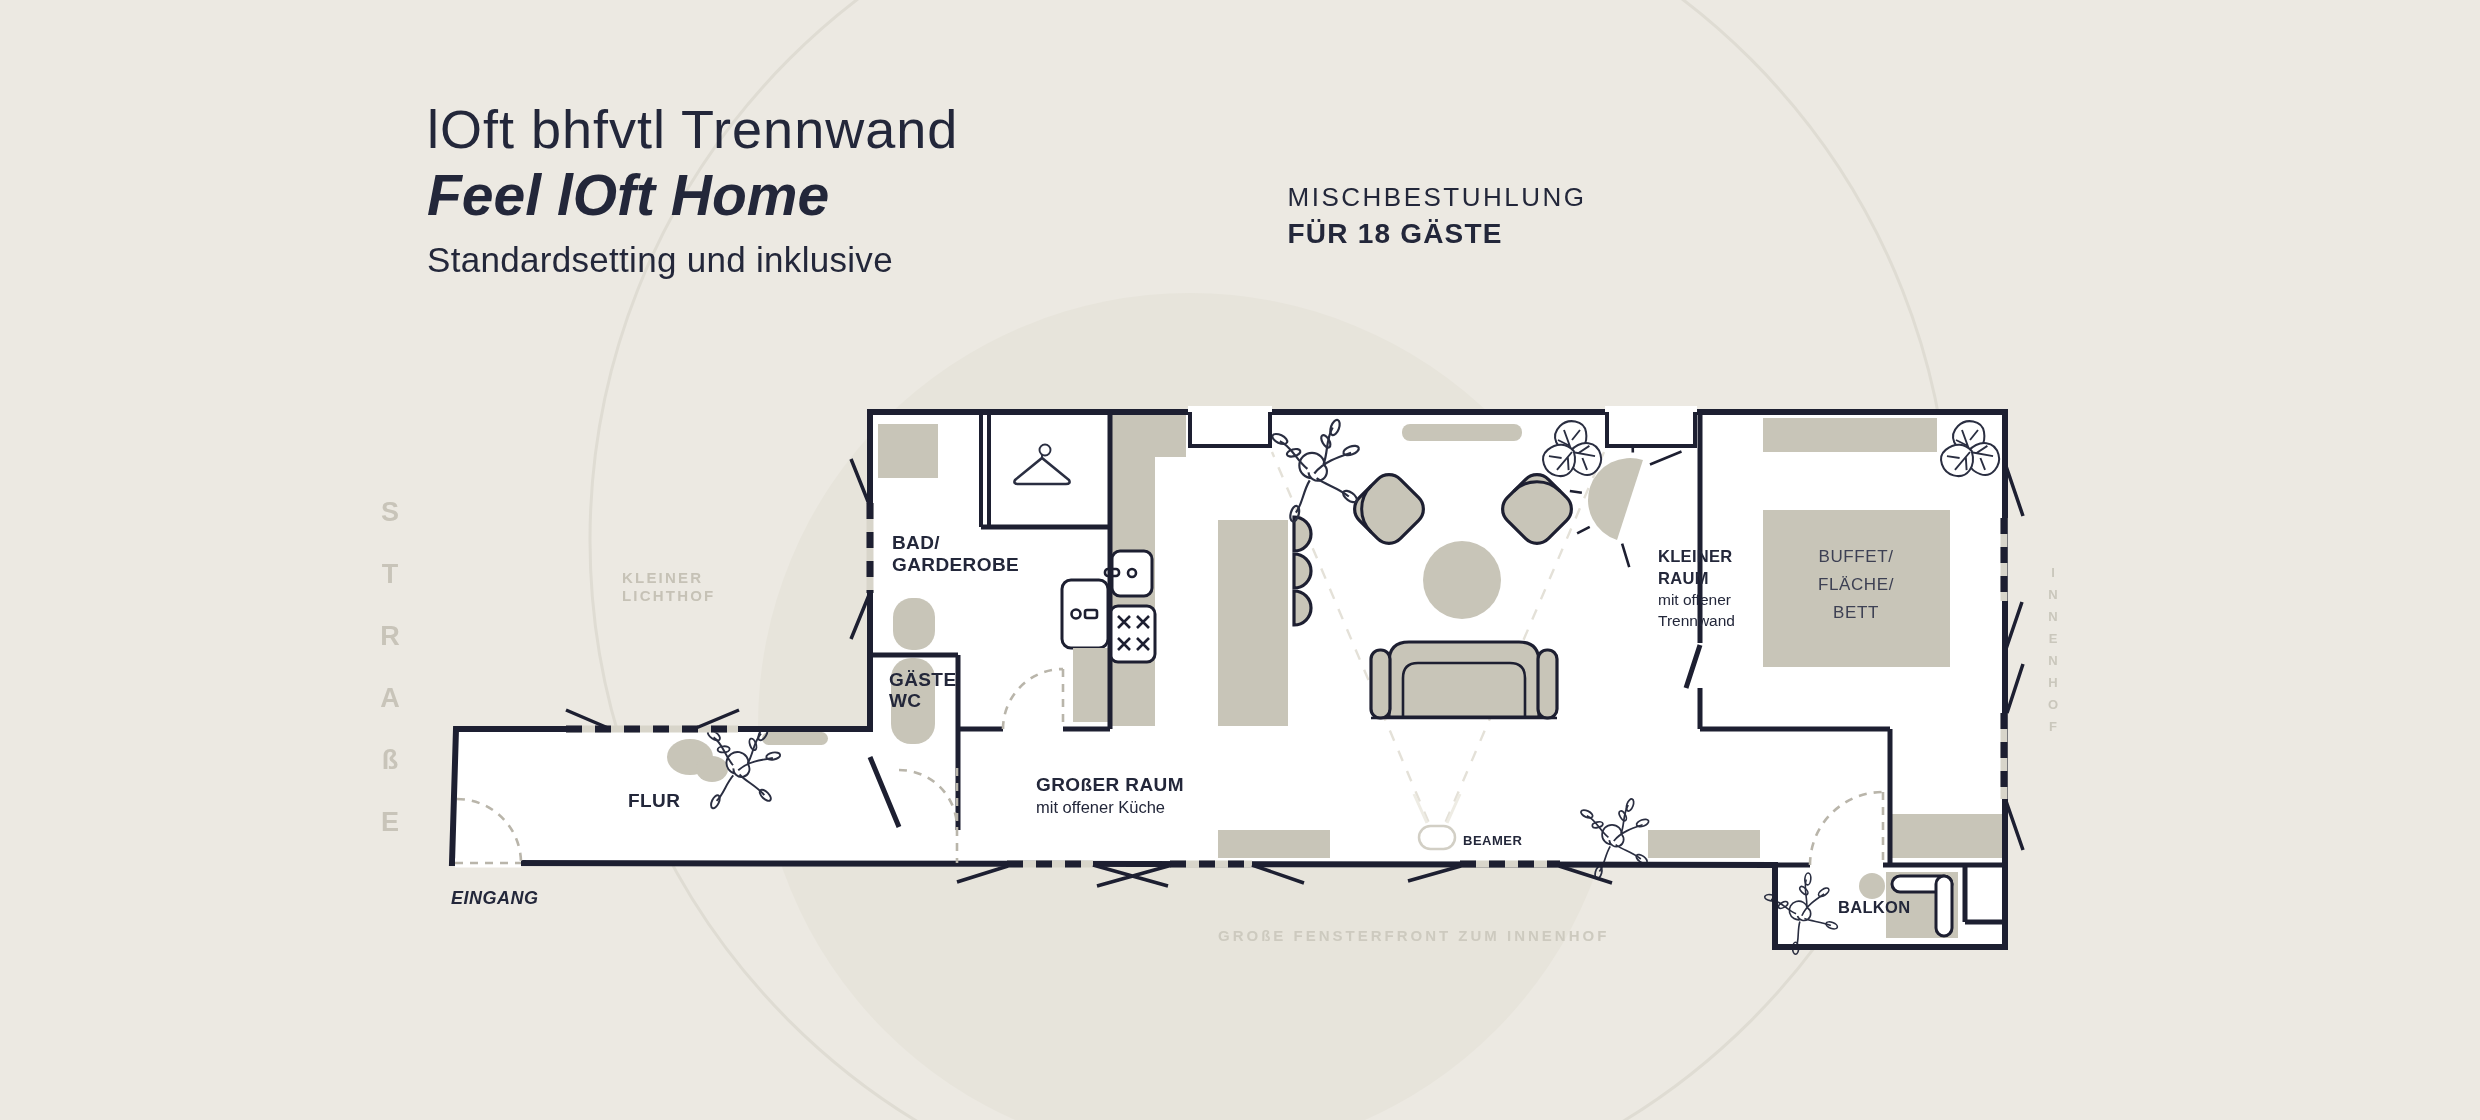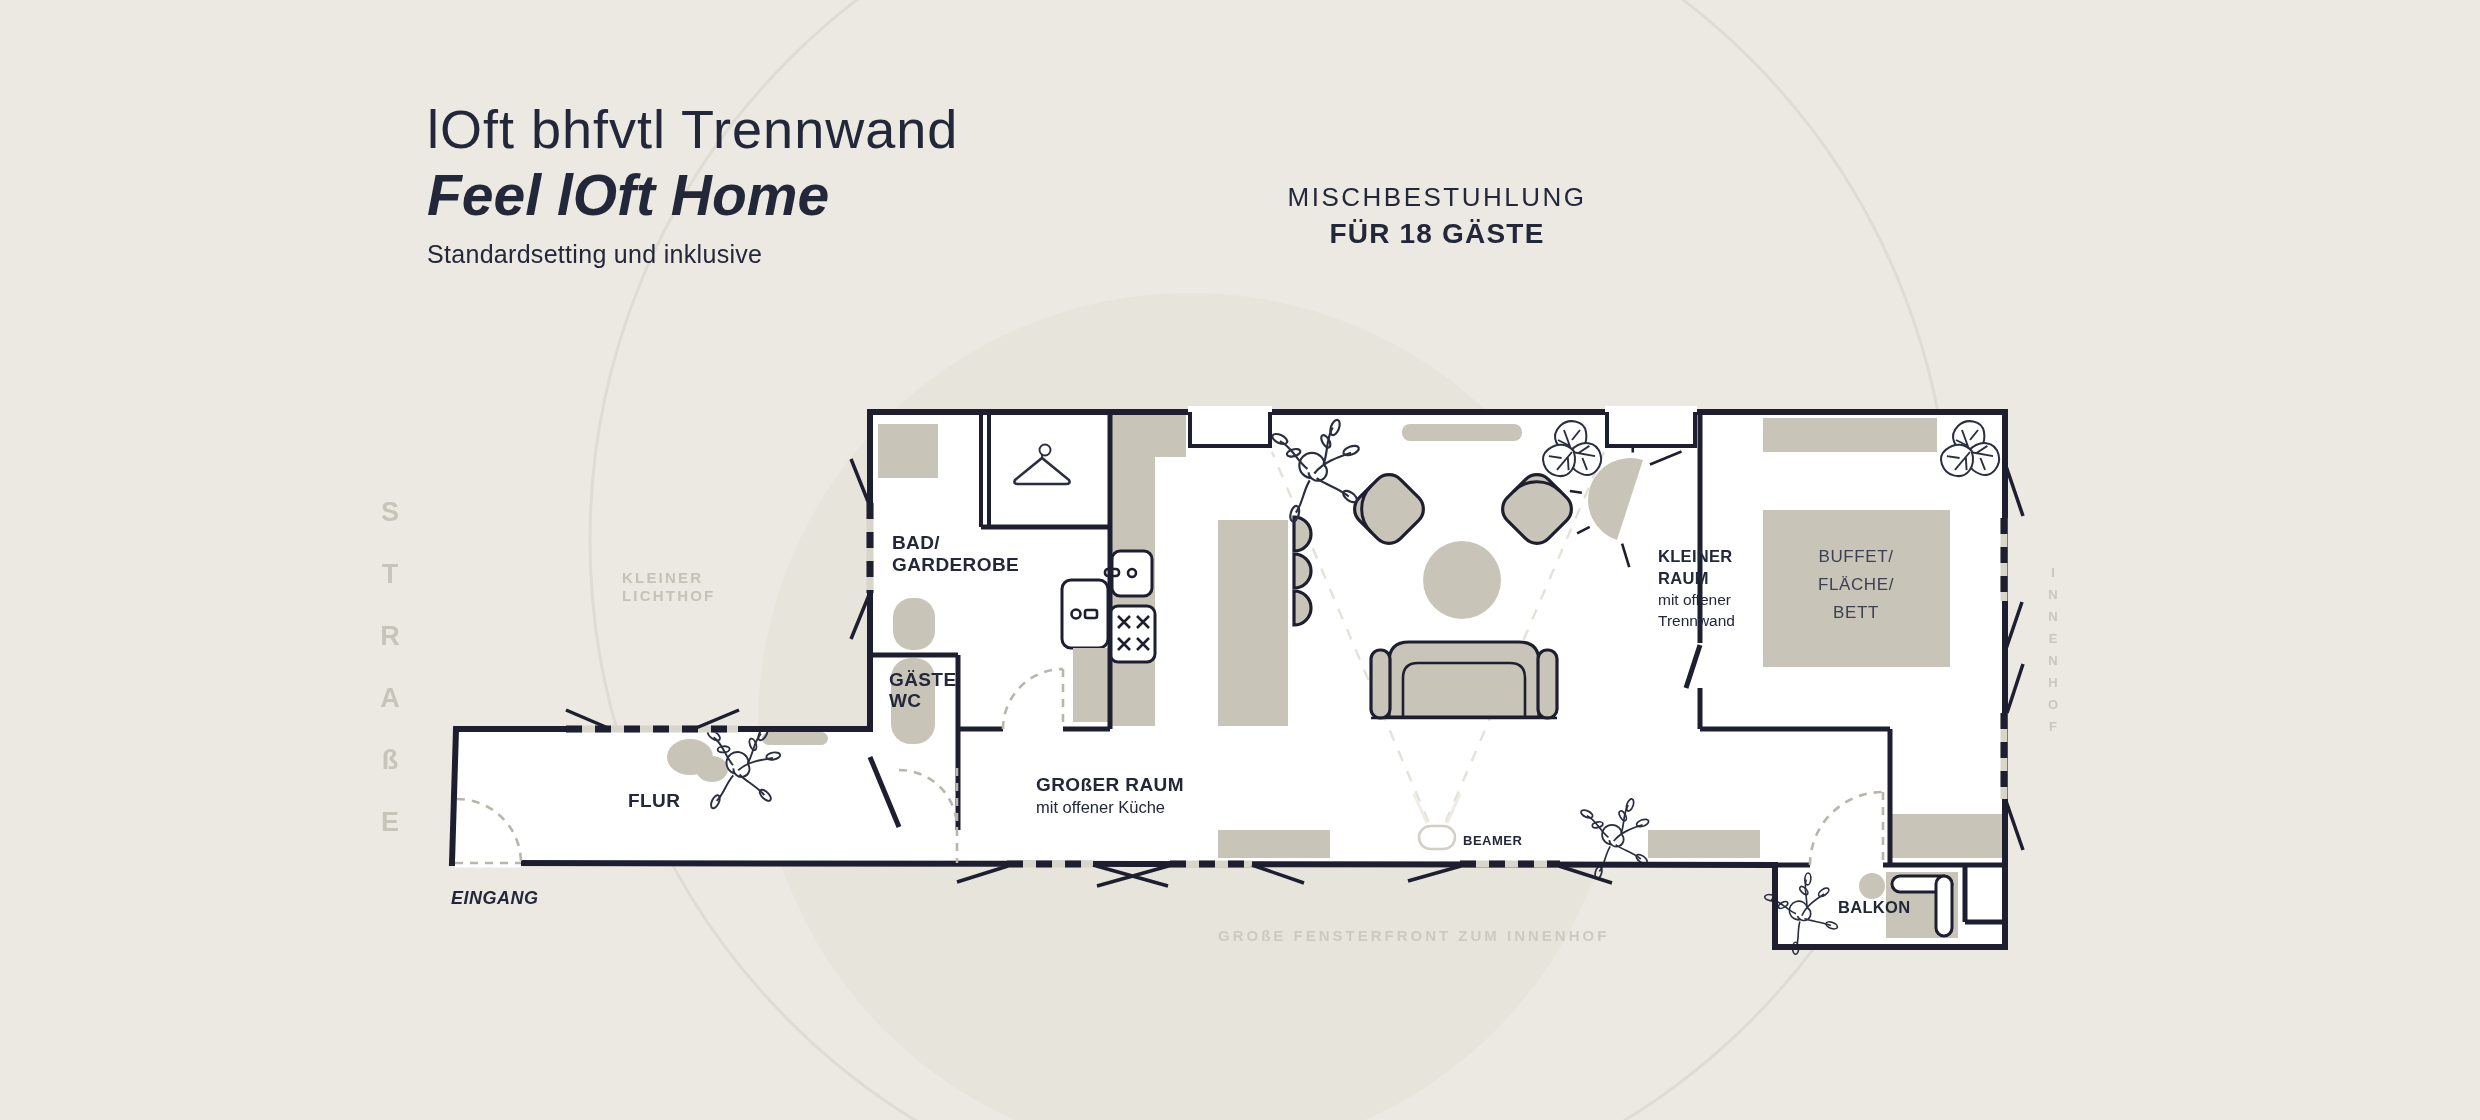--- a/index.html
+++ b/index.html
@@ -10,22 +10,22 @@
   html,body{margin:0;padding:0;}
   #stage{position:relative;width:2480px;height:1120px;background:var(--background);overflow:hidden;
          font-family:"Liberation Sans",sans-serif;}
   #plan-svg{position:absolute;left:0;top:0;}
 
   
   .hdr{position:absolute;color:var(--text_dark);}
   #title-block{left:427px;top:96px;}
   #title-line{font-size:54px;font-weight:400;letter-spacing:1px;line-height:66px;}
   #tagline-line{font-size:57px;font-weight:bold;font-style:italic;line-height:66px;}
-  #subtitle-line{font-size:25px;font-weight:400;margin-top:12px;letter-spacing:.3px;}
-  #seating-block{left:1437px;top:182px;transform:translateX(-50%);text-align:center;}
+  #subtitle-line{font-size:35px;font-weight:400;margin-top:12px;letter-spacing:.3px;}
+  #seating-block{left:1437px;top:182px;transform:translateX(-50%);text-align:left;}
   #seating-line1{font-size:26px;letter-spacing:2.5px;}
   #seating-line2{font-size:28px;font-weight:bold;letter-spacing:1.2px;margin-top:5px;}
 
   
   .vword{position:absolute;display:flex;flex-direction:column;align-items:center;font-weight:bold;}
   #strasse-label{left:373px;top:497px;gap:31px;font-size:27px;width:34px;color:var(--text_muted);}
   #innenhof-label{left:2041px;top:565px;gap:7px;font-size:13px;width:24px;color:#cac7bc;}
 
   
   .floor{fill:var(--plan_floor);}

